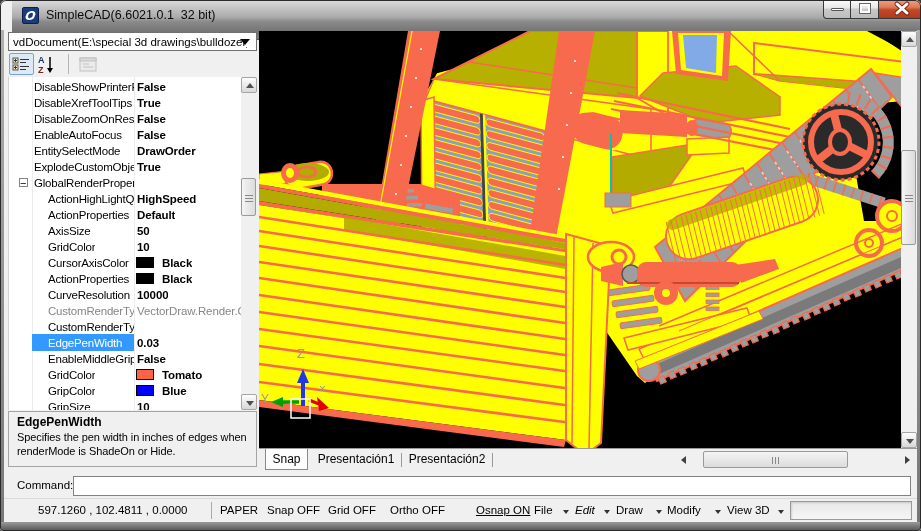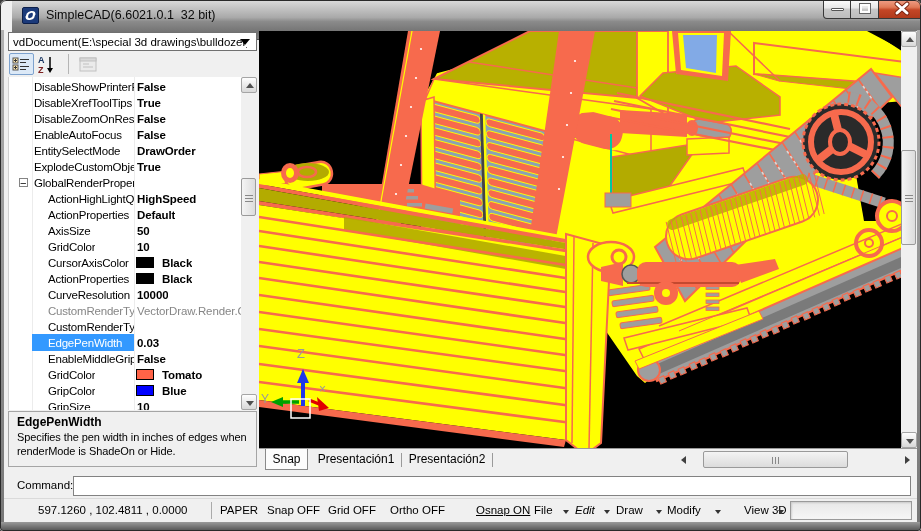--- a/index.html
+++ b/index.html
@@ -546,21 +546,21 @@
     <div class="it" style="left:386px;">Ortho OFF</div>
     <div class="it" style="left:472px;text-decoration:underline;">Osnap ON</div>
     <div class="it" style="left:530px;">File</div>
       <div class="dd" style="left:559px;"></div>
     <div class="it" style="left:571px;font-style:italic;">Edit</div>
       <div class="dd" style="left:600px;"></div>
     <div class="it" style="left:612px;">Draw</div>
       <div class="dd" style="left:652px;"></div>
     <div class="it" style="left:663px;">Modify</div>
       <div class="dd" style="left:711px;"></div>
-    <div class="it" style="left:723px;margin-left:17px;">View 3D</div>
+    <div class="it" style="left:723px;">View 3D</div>
       <div class="dd" style="left:774px;"></div>
     <div id="sbox"></div>
   </div>
 
   <div id="frame"></div>
   <div class="side" id="sideL"></div>
   <div class="side" id="sideR"></div>
   <div class="side" id="sideB"></div>
 </div>
 </body></html>

